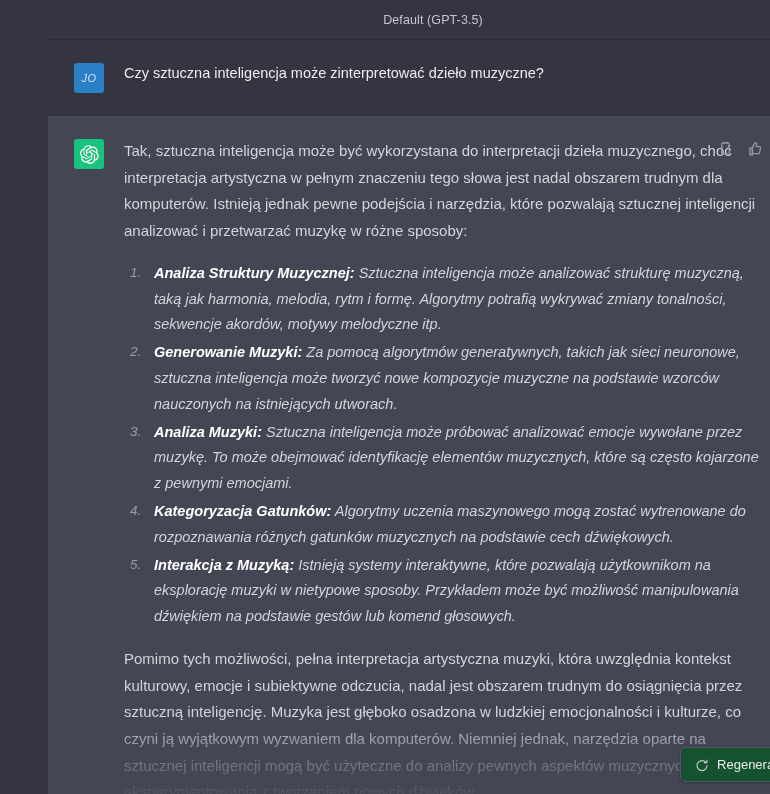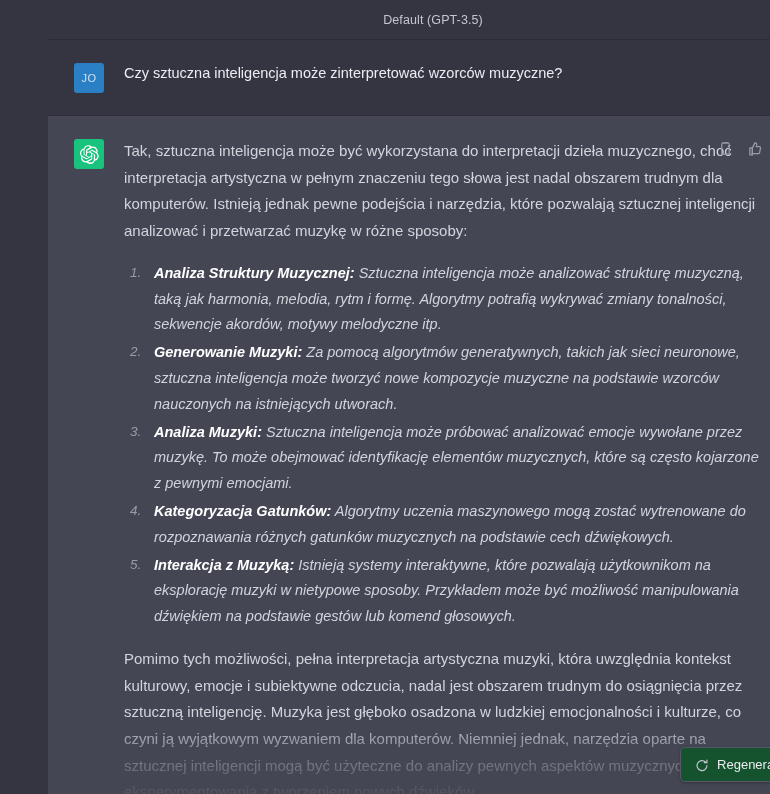--- a/index.html
+++ b/index.html
@@ -73,20 +73,21 @@
     justify-content: center;
     margin-right: 20px;
     margin-top: 1px;
   }
   .avatar.user-avatar {
     background: #2b7fc4;
     color: #cfe3f3;
     font-size: 11px;
     font-weight: 500;
     letter-spacing: 0.5px;
+    font-style: italic;
   }
   .avatar.bot-avatar {
     background: #19c37d;
   }
   .avatar.bot-avatar svg { display: block; }
 
   .msg-body {
     flex: 1;
     min-width: 0;
     padding-right: 40px;
@@ -198,21 +199,21 @@
   <div class="header">
     <span class="header-title">Default (GPT-3.5)</span>
   </div>
 
   <div class="msg-row user">
     <div class="msg-inner">
       <div class="avatar user-avatar">
         <span>JO</span>
       </div>
       <div class="msg-body">
-        <div class="user-text">Czy sztuczna inteligencja może zinterpretować wzorców muzyczne?</div>
+        <div class="user-text">Czy sztuczna inteligencja może zinterpretować dzieło muzyczne?</div>
       </div>
     </div>
   </div>
 
   <div class="msg-row assistant">
     <div class="msg-inner">
 
       <div class="avatar bot-avatar">
         <svg width="19" height="19" viewBox="0 0 41 41" fill="#ffffff" aria-hidden="true">
           <path d="M37.53 16.79a10.1 10.1 0 0 0-.87-8.3 10.23 10.23 0 0 0-11-4.9A10.12 10.12 0 0 0 18.06.5a10.23 10.23 0 0 0-9.75 7.08 10.13 10.13 0 0 0-6.77 4.9 10.23 10.23 0 0 0 1.26 12A10.1 10.1 0 0 0 3.67 32.8a10.23 10.23 0 0 0 11 4.9 10.1 10.1 0 0 0 7.6 3.39 10.23 10.23 0 0 0 9.76-7.09 10.13 10.13 0 0 0 6.76-4.9 10.23 10.23 0 0 0-1.26-12zM22.28 37.9a7.6 7.6 0 0 1-4.87-1.76l.24-.14 8.09-4.67a1.32 1.32 0 0 0 .67-1.15v-11.4l3.42 1.98a.12.12 0 0 1 .06.09v9.44a7.63 7.63 0 0 1-7.61 7.61zM5.91 30.91a7.6 7.6 0 0 1-.91-5.1l.24.14 8.1 4.68a1.32 1.32 0 0 0 1.33 0l9.88-5.7v3.95a.13.13 0 0 1-.05.1l-8.19 4.73a7.62 7.62 0 0 1-10.4-2.8zM3.78 13.8a7.6 7.6 0 0 1 3.98-3.34v9.6a1.32 1.32 0 0 0 .66 1.15l9.84 5.68-3.42 1.97a.12.12 0 0 1-.12 0l-8.18-4.72a7.63 7.63 0 0 1-2.76-10.34zm28.1 6.54-9.88-5.73 3.42-1.97a.12.12 0 0 1 .12 0l8.18 4.72a7.61 7.61 0 0 1-1.18 13.73v-9.6a1.32 1.32 0 0 0-.66-1.15zm3.4-5.12-.24-.15-8.08-4.7a1.32 1.32 0 0 0-1.34 0l-9.87 5.7v-3.95a.12.12 0 0 1 .05-.1l8.18-4.72a7.62 7.62 0 0 1 11.3 7.92zM13.12 22.16 9.7 20.19a.14.14 0 0 1-.06-.1v-9.43a7.62 7.62 0 0 1 12.49-5.85l-.24.14-8.09 4.67a1.32 1.32 0 0 0-.67 1.15l-.01 11.39zm1.86-4 4.4-2.54 4.4 2.54v5.08l-4.4 2.54-4.4-2.54v-5.08z"></path>

